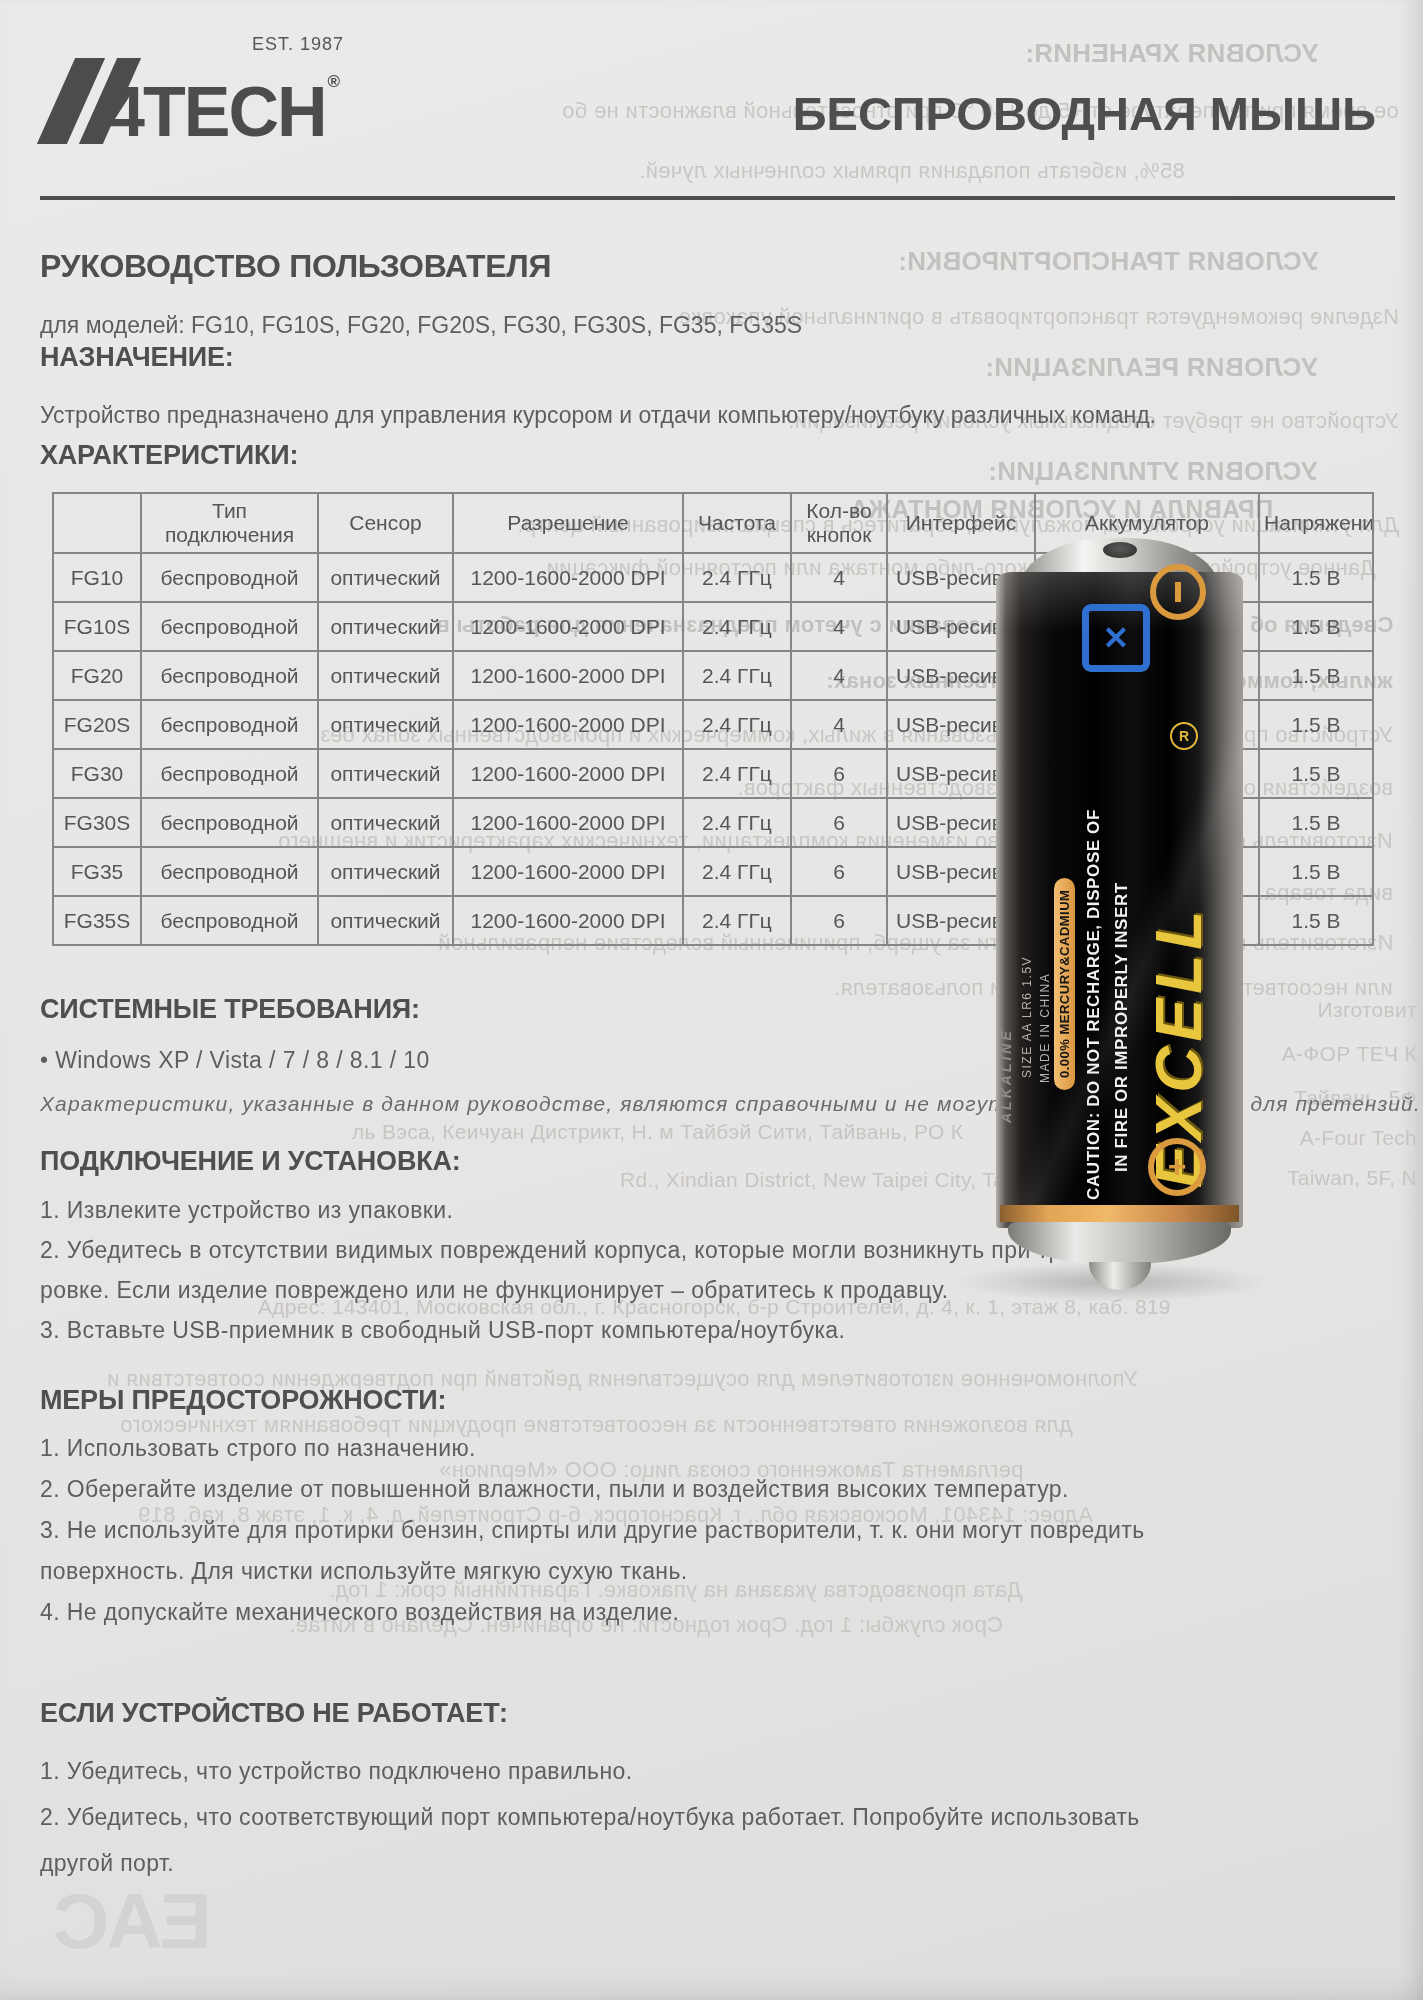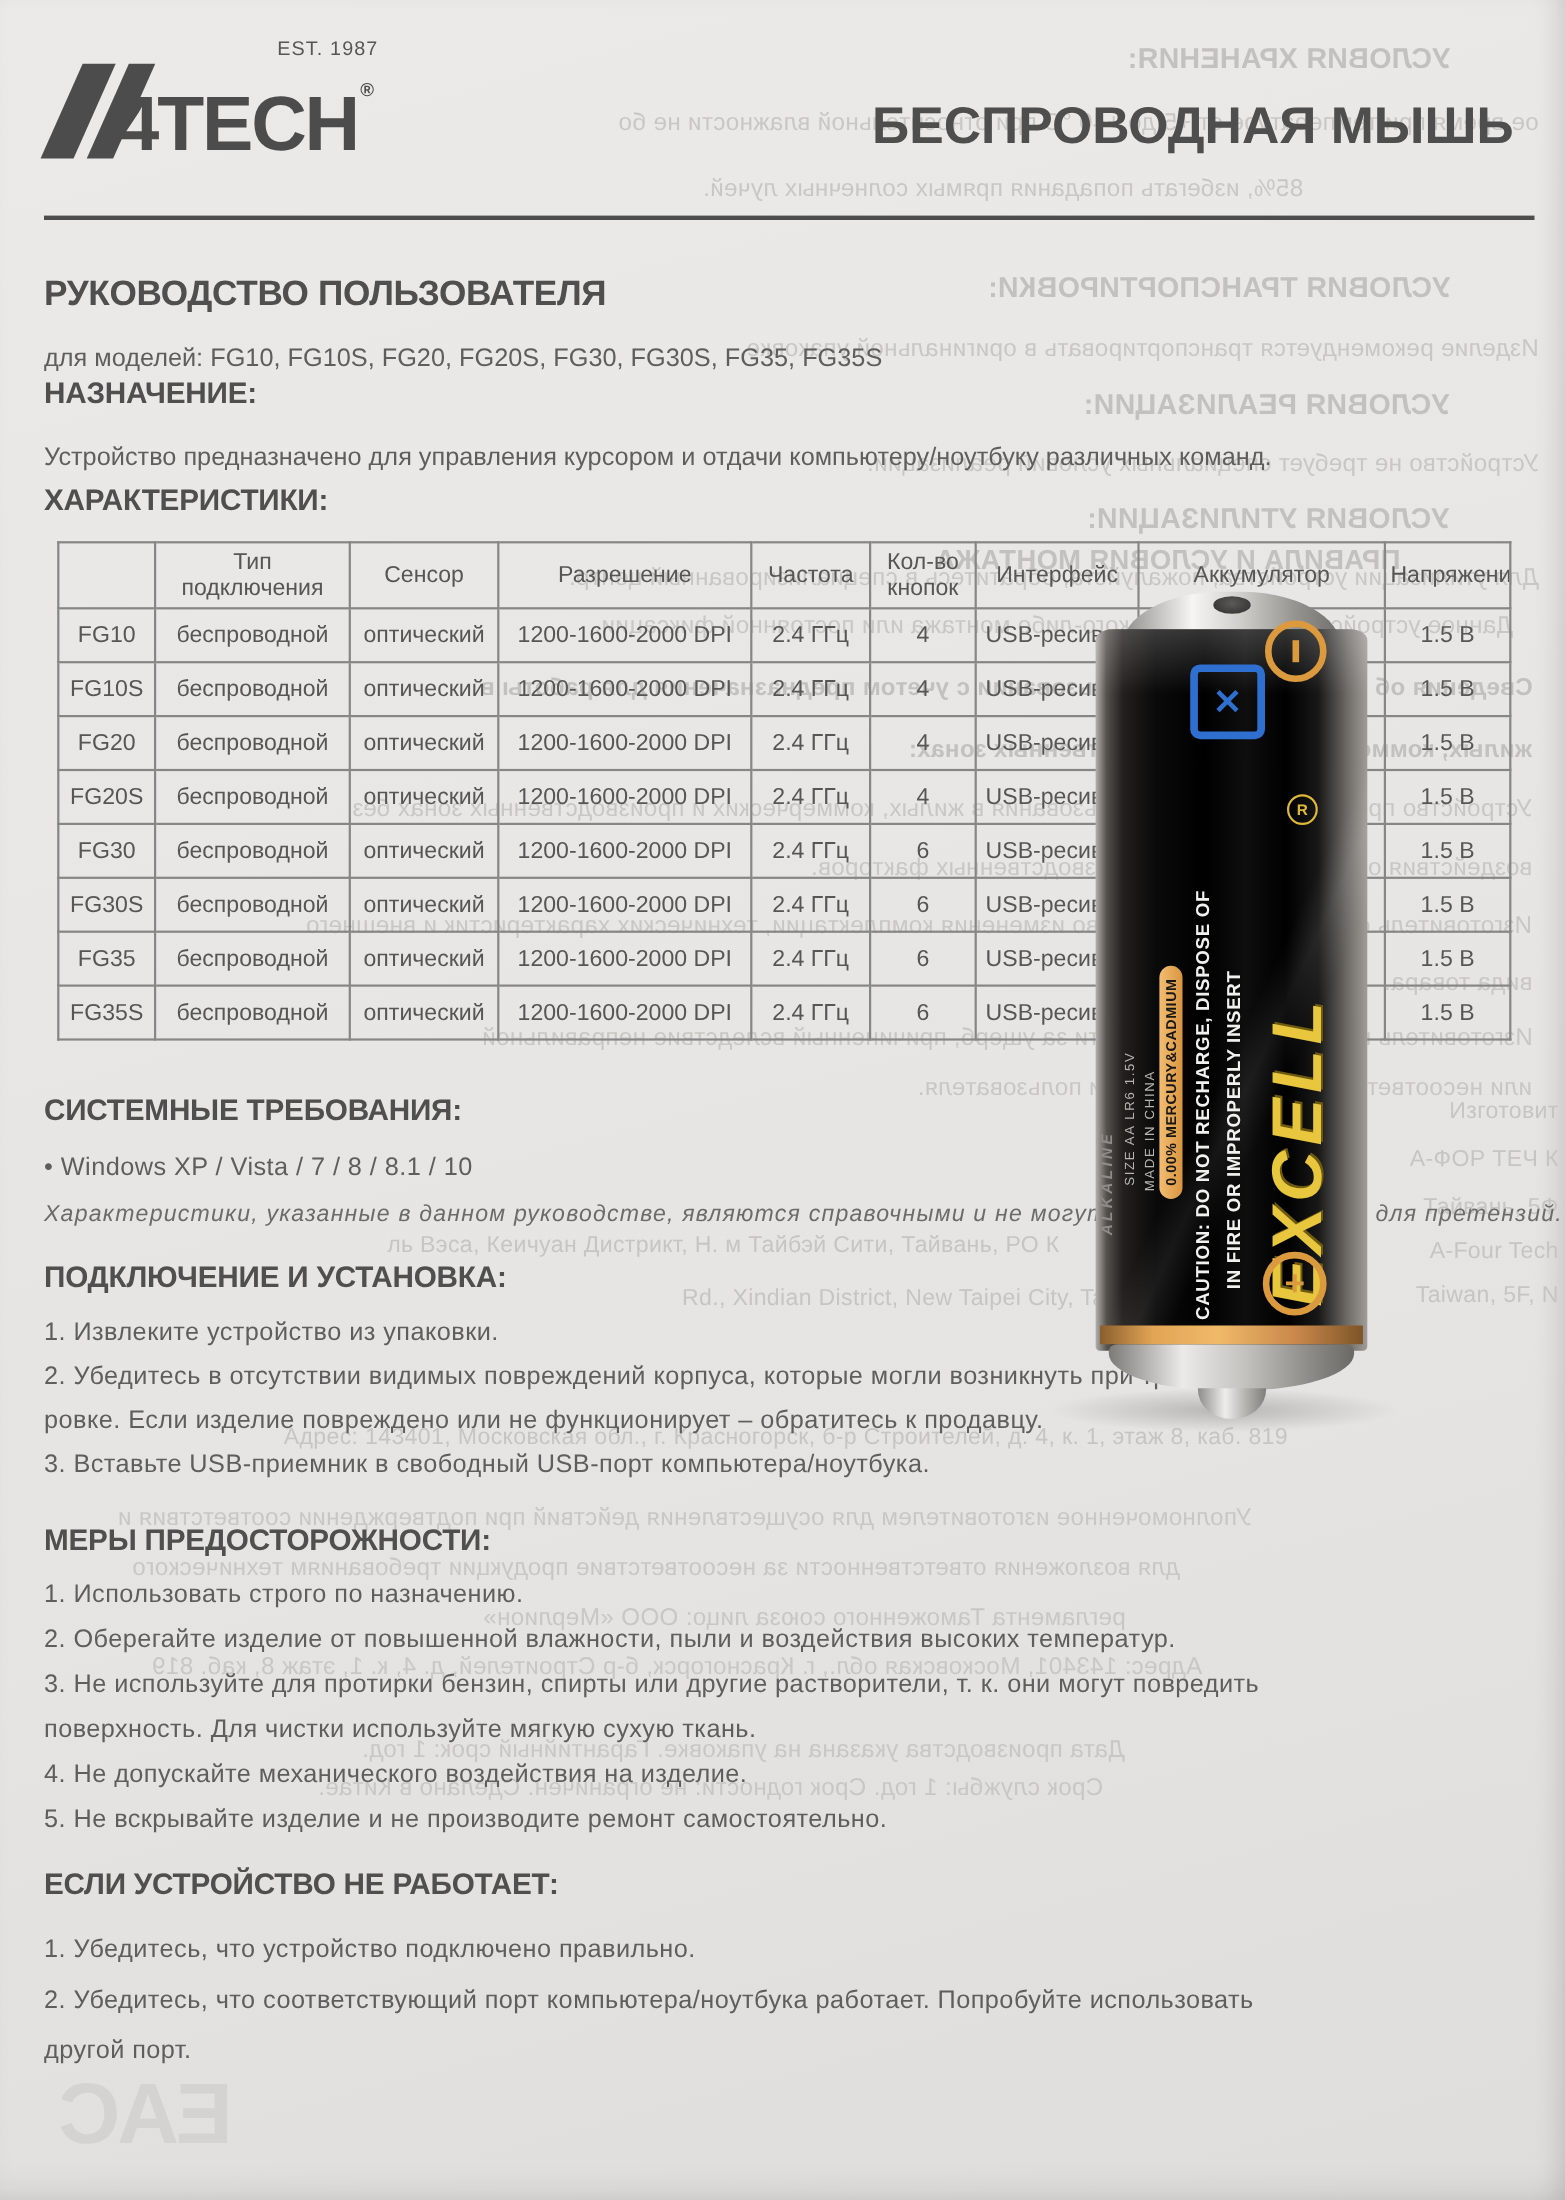--- a/index.html
+++ b/index.html
@@ -287,21 +287,20 @@
       <p class="li">3. Вставьте USB-приемник в свободный USB-порт компьютера/ноутбука.</p>
     </div>
 
   <div class="abs h2" style="left:40px;top:1385px;">МЕРЫ ПРЕДОСТОРОЖНОСТИ:</div>
   <div class="abs list" id="prec-list" style="top:1428px;">
       <p class="li">1. Использовать строго по назначению.</p>
       <p class="li">2. Оберегайте изделие от повышенной влажности, пыли и воздействия высоких температур.</p>
       <p class="li">3. Не используйте для протирки бензин, спирты или другие растворители, т. к. они могут повредить</p>
       <p class="li">поверхность. Для чистки используйте мягкую сухую ткань.</p>
       <p class="li">4. Не допускайте механического воздействия на изделие.</p>
-      <p class="li">5. Не вскрывайте изделие и не производите ремонт самостоятельно.</p>
     </div>
 
   <div class="abs h2" style="left:40px;top:1698px;">ЕСЛИ УСТРОЙСТВО НЕ РАБОТАЕТ:</div>
   <div class="abs list" id="trouble-list" style="top:1748px;">
       <p class="li">1. Убедитесь, что устройство подключено правильно.</p>
       <p class="li">2. Убедитесь, что соответствующий порт  компьютера/ноутбука работает. Попробуйте использовать</p>
       <p class="li">другой порт.</p>
     </div>
 
   <div class="bat-shadow"></div>

